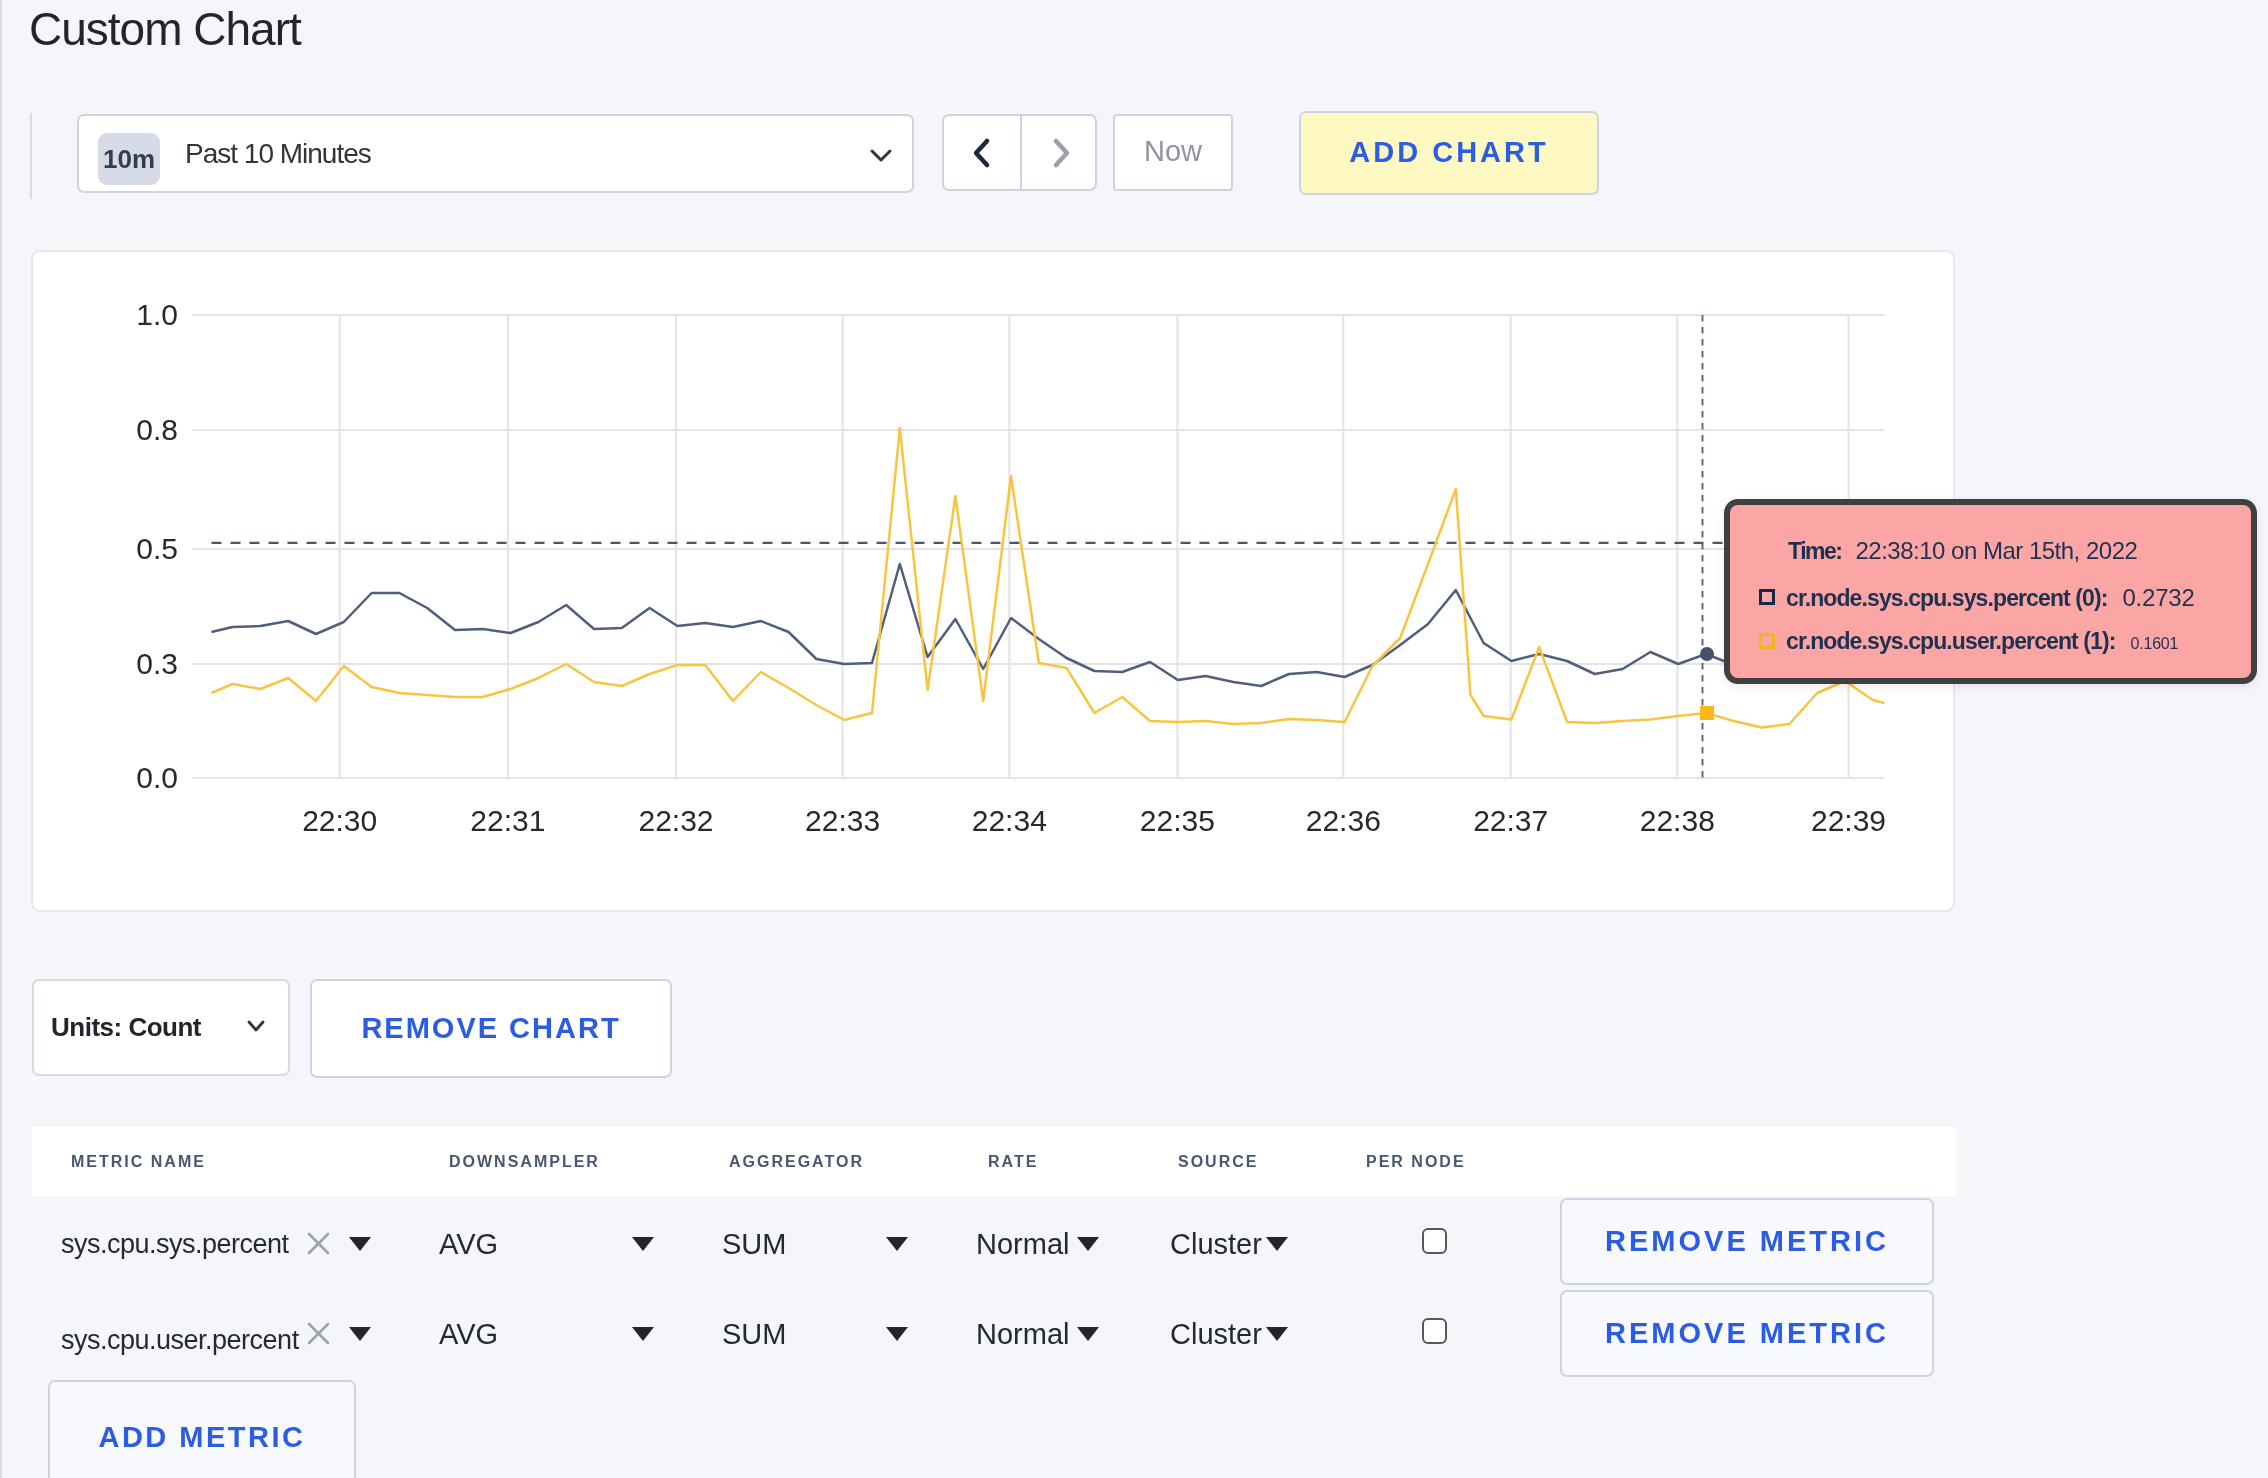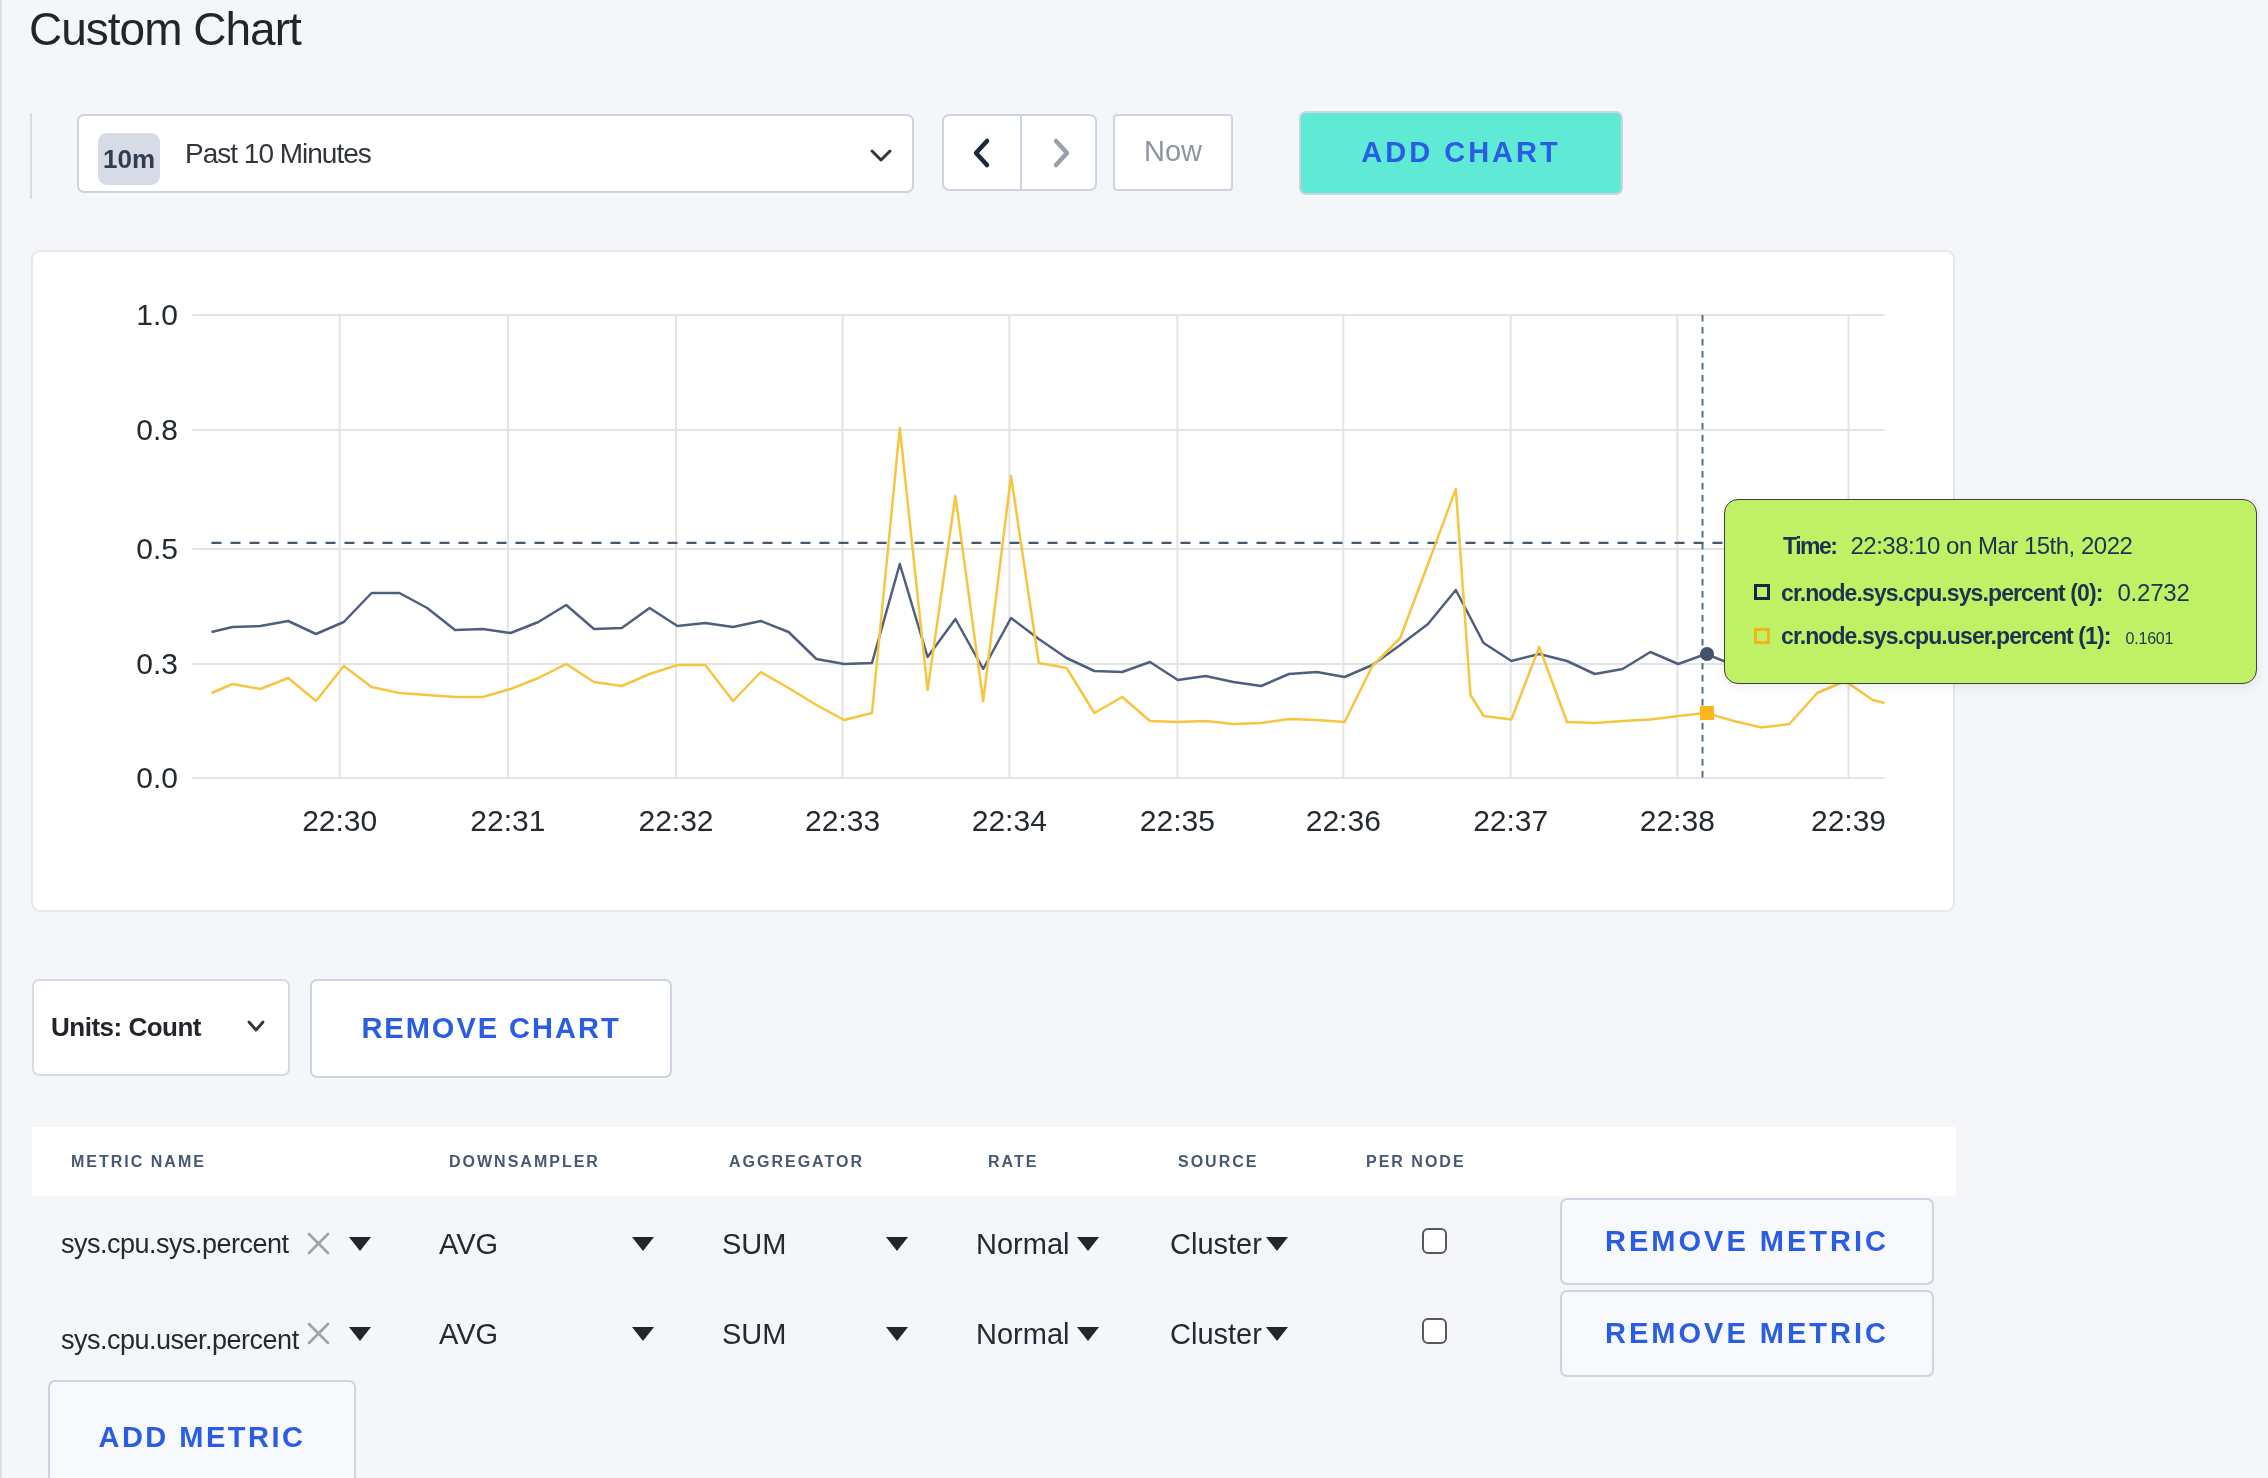--- a/index.html
+++ b/index.html
@@ -13,41 +13,41 @@
   .vsep { position:absolute; left:30px; top:113px; width:2px; height:86px; background:#d9dce3; }
 
   .dropdown { position:absolute; left:77px; top:114px; width:837px; height:79px; background:#fff; border:2px solid #cdd3e0; border-radius:7px; }
   .badge10m { position:absolute; left:19px; top:17px; width:62px; height:52px; background:#d7dbe7; border-radius:9px; color:#333d52; font-weight:700; font-size:26px; line-height:52px; text-align:center; }
   .ddtext { position:absolute; left:106px; top:0px; height:75px; line-height:75px; font-size:28px; letter-spacing:-1px; color:#30353c; }
   .ddchev { position:absolute; right:18px; top:29px; }
 
   .arrowbox { position:absolute; left:942px; top:114px; width:155px; height:77px; background:#fff; border:2px solid #cdd3e0; border-radius:7px; }
   .arrowbox .mid { position:absolute; left:76px; top:0px; width:2px; height:73px; background:#cdd3e0; }
   .nowbtn { position:absolute; left:1113px; top:114px; width:120px; height:77px; background:#fff; border:2px solid #cdd3e0; border-radius:4px; color:#8f959e; font-size:29px; text-align:center; line-height:71px; }
-  .addchart { position:absolute; left:1299px; top:111px; width:324px; height:84px; background:#5eead4; border:2px solid #ccd3e2; border-radius:7px; color:#2a5ce4; font-size:29px; font-weight:700; letter-spacing:3px; text-align:center; line-height:79px; }
+  .addchart { position:absolute; left:1299px; top:111px; width:300px; height:84px; background:#fef9c3; border:2px solid #ccd3e2; border-radius:7px; color:#2a5ce4; font-size:29px; font-weight:700; letter-spacing:3px; text-align:center; line-height:79px; }
 
   .card { position:absolute; left:31px; top:250px; width:1924px; height:662px; background:#fff; border:2px solid #e5e7ed; border-radius:9px; }
 
   .unitsbox { position:absolute; left:32px; top:979px; width:258px; height:97px; background:#fff; border:2px solid #d6dae3; border-radius:7px; }
   .unitsbox .t { position:absolute; left:17px; top:0; height:68px; line-height:93px; font-size:26px; letter-spacing:-0.5px; font-weight:700; color:#22262c; }
   .removechart { position:absolute; left:310px; top:979px; width:362px; height:99px; background:#fff; border:2px solid #ccd3e2; border-radius:7px; color:#2a5ce4; font-size:29px; font-weight:700; letter-spacing:2px; text-align:center; line-height:94px; }
 
   .thead { position:absolute; left:32px; top:1127px; width:1924px; height:69px; background:#fff; }
   .th { position:absolute; top:0; height:69px; line-height:69px; font-size:16px; font-weight:700; letter-spacing:2px; color:#475872; }
 
   .rowtext { position:absolute; font-size:29px; color:#242a33; white-space:nowrap; }
   .mname { font-size:27px; letter-spacing:-0.5px; }
   .tri { display:inline-block; width:0; height:0; border-left:11px solid transparent; border-right:11px solid transparent; border-top:14px solid #22262c; }
 
   .checkbox { position:absolute; width:25px; height:26px; border:2.5px solid #55585e; border-radius:6px; background:#fff; }
 
   .rmbtn { position:absolute; left:1560px; width:374px; height:87px; background:#f8f9fc; border:2px solid #ccd3e2; border-radius:7px; color:#2a5ce4; font-size:29px; font-weight:700; letter-spacing:3px; text-align:center; line-height:83px; }
   .addmetric { position:absolute; left:48px; top:1380px; width:308px; height:104px; background:#f8f9fc; border:2px solid #ccd3e2; border-radius:7px; color:#2a5ce4; font-size:29px; font-weight:700; letter-spacing:2.5px; text-align:center; line-height:110px; }
 
-  .tooltip { position:absolute; left:1724px; top:499px; width:533px; height:185px; background:#bef264; border:1px solid #404040; border-radius:14px; box-shadow:0 3px 10px rgba(60,70,90,0.10);padding-left:20px; }
+  .tooltip { position:absolute; left:1724px; top:499px; width:533px; height:185px; background:#fca5a5; border:6px solid #404040; border-radius:14px; box-shadow:0 3px 10px rgba(60,70,90,0.10);padding-left:20px; }
   .tooltip .trow { position:absolute; font-size:23px; color:#1e3150; white-space:nowrap; letter-spacing:-0.2px; }
   .sq { position:absolute; width:16px; height:16px; border-width:3px; border-style:solid; }
 </style>
 </head>
 <body>
 <div class="page">
   <div class="leftedge"></div>
   <h1 class="title">Custom Chart</h1>
   <div class="vsep"></div>
 

